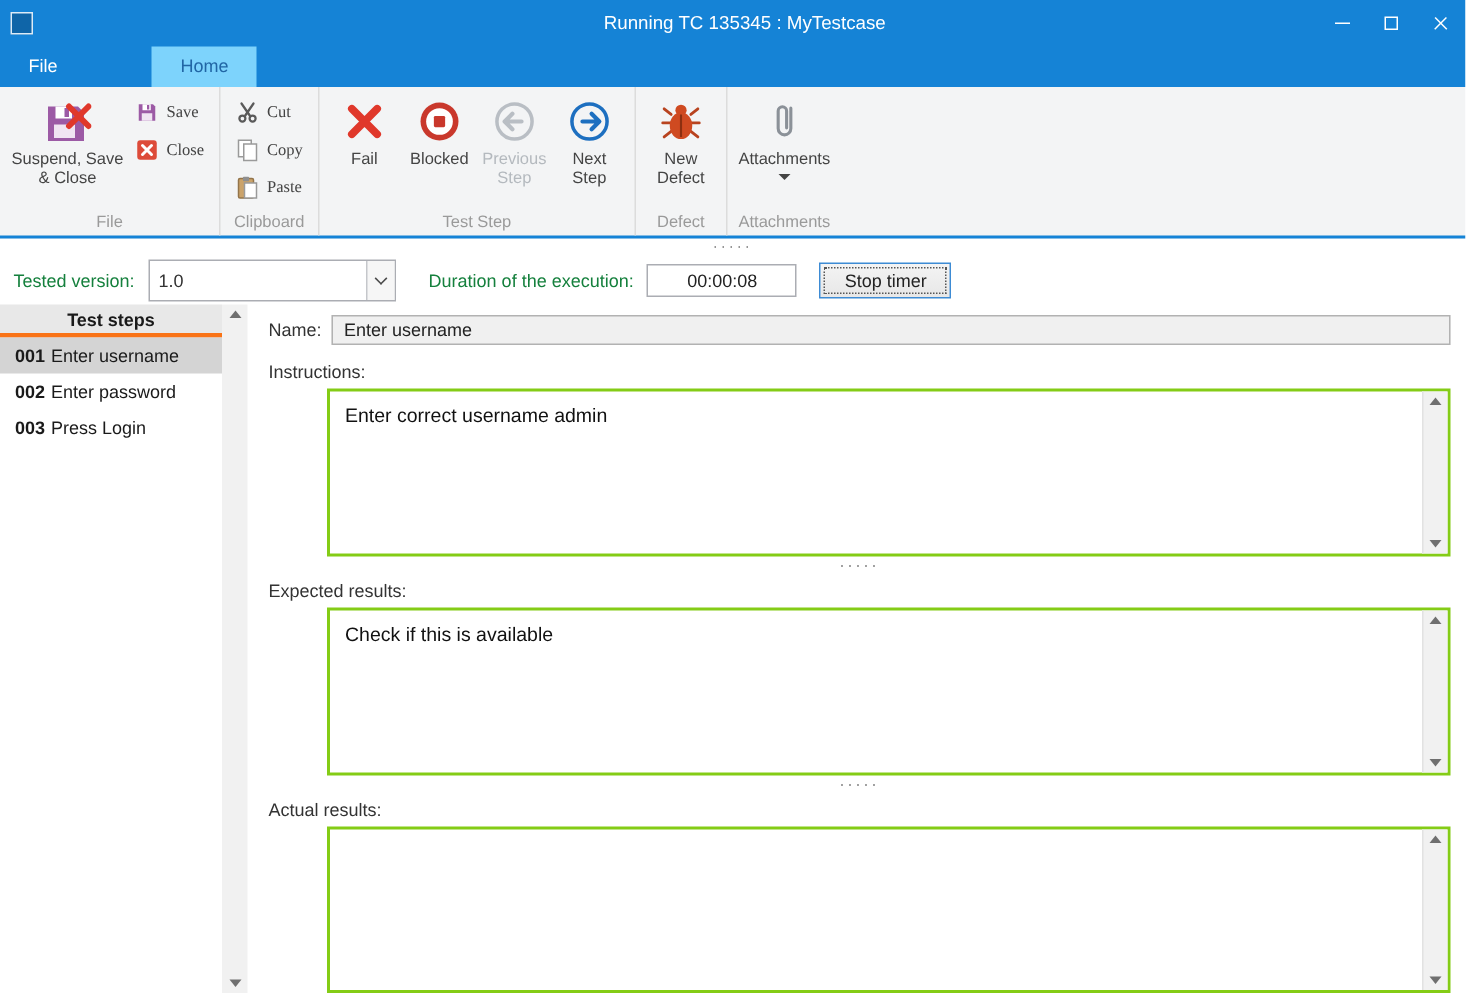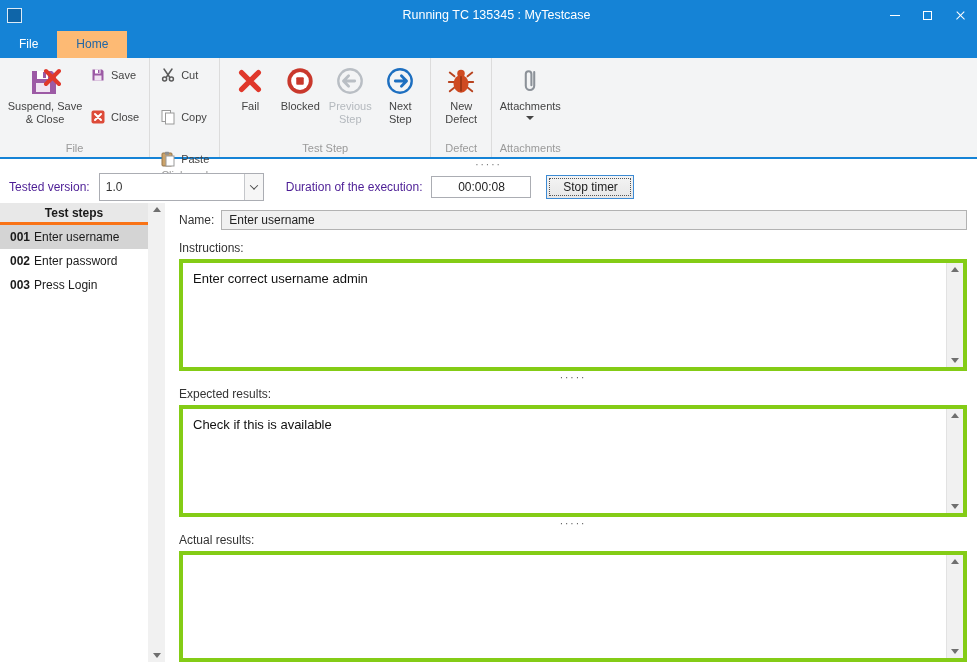--- a/index.html
+++ b/index.html
@@ -19,43 +19,43 @@
   .glyph-min { width: 10px; height: 1px; background: #fff; display: block; }
   .glyph-max { width: 9px; height: 9px; border: 1px solid #fff; display: block; }
   .glyph-close { position: relative; width: 11px; height: 11px; display: block; }
   .glyph-close i { position: absolute; left: 0; top: 5px; width: 11px; height: 1.4px; background: #fff; display: block; }
   .glyph-close .x1 { transform: rotate(45deg); }
   .glyph-close .x2 { transform: rotate(-45deg); }
 
   
   .tabrow { height: 28px; background: #1583d6; display: flex; align-items: flex-end; flex: none; }
   .tab { padding: 6px 19px 7px; color: #fff; font-size: 12px; cursor: default; }
-  .tab.active { background: #fdba74; color: #2166a5; }
+  .tab.active { background: #7dd3fc; color: #2166a5; margin-left: 44px; }
 
   
   .ribbon { height: 101px; background: #f3f4f5; display: flex; align-items: stretch; border-bottom: 2px solid #1583d6; flex: none; }
   .ribbon-group { display: flex; flex-direction: column; padding: 1px 3px 0; }
   .ribbon-group + .ribbon-group { border-left: 1px solid #dcdcdc; }
   .group-content { flex: 1; display: flex; align-items: flex-start; padding: 2px 2px 0; }
   .group-label { text-align: center; font-size: 11px; color: #9a9a9a; padding: 1px 4px 3px; }
   .big-btn { display: flex; flex-direction: column; align-items: center; width: 50px; padding: 4px 1px 0; text-align: center; font-size: 11px; line-height: 13px; color: #444; cursor: default; }
   .big-btn .icon32 { width: 32px; height: 32px; display: flex; align-items: center; justify-content: center; margin-bottom: 3px; }
   .big-btn.wide { width: 80px; }
   .big-btn.attach { width: 66px; }
   .big-btn.disabled { color: #b4b9be; }
-  .small-btns { display: flex; flex-direction: column; gap: 24px; padding-top: 5px; }
+  .small-btns { display: flex; flex-direction: column; gap: 7px; padding-top: 5px; font-family: Liberation Serif, serif; }
   .small-btn { display: flex; align-items: center; gap: 5px; font-size: 11px; color: #444; padding: 1px 5px; cursor: default; }
   .icon16 { width: 16px; height: 16px; display: flex; align-items: center; justify-content: center; }
   .tri-menu { width: 0; height: 0; border-left: 4px solid transparent; border-right: 4px solid transparent; border-top: 4px solid #444; margin-top: 3px; display: block; }
 
   .ribbon-grip { height: 12px; display: flex; align-items: center; justify-content: center; color: #6f6f6f; font-size: 10px; letter-spacing: 2px; flex: none; line-height: 6px; }
 
   
   .toolbar { height: 32px; display: flex; align-items: center; padding-left: 9px; flex: none; }
-  .tb-label { color: #4c1d95; }
+  .tb-label { color: #15803d; }
   .combo { width: 165px; height: 28px; border: 1px solid #abadb3; background: #fff; display: flex; align-items: stretch; margin-left: 9px; }
   .combo-value { flex: 1; display: flex; align-items: center; padding: 0 6px; }
   .combo-btn { width: 19px; border-left: 1px solid #c5c7cb; background: #f6f6f6; display: flex; align-items: center; justify-content: center; }
   .chev { display: block; width: 6px; height: 6px; border-right: 1.6px solid #4a4a4a; border-bottom: 1.6px solid #4a4a4a; transform: rotate(45deg) translate(-1px,-1px); }
   .duration-label { margin-left: 22px; }
   .duration-input { width: 100px; height: 22px; border: 1px solid #abadb3; margin-left: 9px; text-align: center; font-family: "Liberation Sans", sans-serif; font-size: 12px; color: #222; background: #fff; }
   .stop-btn { margin-left: 15px; width: 88px; height: 24px; border: 1px solid #3d8bd4; background: linear-gradient(#f4f4f4, #e7e7e7); font-family: "Liberation Sans", sans-serif; font-size: 12px; color: #222; outline: 1px dotted #555; outline-offset: -4px; }
 
   
   .content { height: 459px; display: flex; flex: none; }
@@ -69,21 +69,21 @@
   .vscrollbar { width: 17px; background: #f1f1f1; display: flex; flex-direction: column; justify-content: space-between; align-items: center; padding: 4px 0; flex: none; }
   .vscrollbar.bordered { border-left: 1px solid #e2e2e2; }
   .tri-up { width: 0; height: 0; border-left: 4px solid transparent; border-right: 4px solid transparent; border-bottom: 5px solid #6f6f6f; display: block; }
   .tri-down { width: 0; height: 0; border-left: 4px solid transparent; border-right: 4px solid transparent; border-top: 5px solid #6f6f6f; display: block; }
 
   .form-area { flex: 1; padding: 7px 10px 0 14px; display: flex; flex-direction: column; min-width: 0; }
   .name-row { display: flex; align-items: center; margin-bottom: 9px; flex: none; }
   .name-row > span { margin-right: 7px; }
   .name-field { flex: 1; height: 20px; background: #f0f0f0; border: 1px solid #b2b2b2; display: flex; align-items: center; padding: 0 7px; color: #222; }
   .field-label { margin: 2px 0 4px; flex: none; }
-  .mtext { border: 4px solid #84cc16; background: #fff; display: flex; flex: none; }
+  .mtext { border: 2px solid #84cc16; background: #fff; display: flex; flex: none; margin-left: 39px; }
   .mtext.fill { flex: 1; min-height: 0; }
   .mtext-content { flex: 1; padding: 8px 10px; font-size: 13px; color: #111; white-space: pre-wrap; overflow: hidden; }
   .splitter { height: 14px; display: flex; align-items: center; justify-content: center; color: #555; font-size: 10px; letter-spacing: 2px; line-height: 6px; flex: none; cursor: row-resize; }
 </style>
 </head>
 <body>
 
 <div class="window">
 
   <div class="titlebar">

